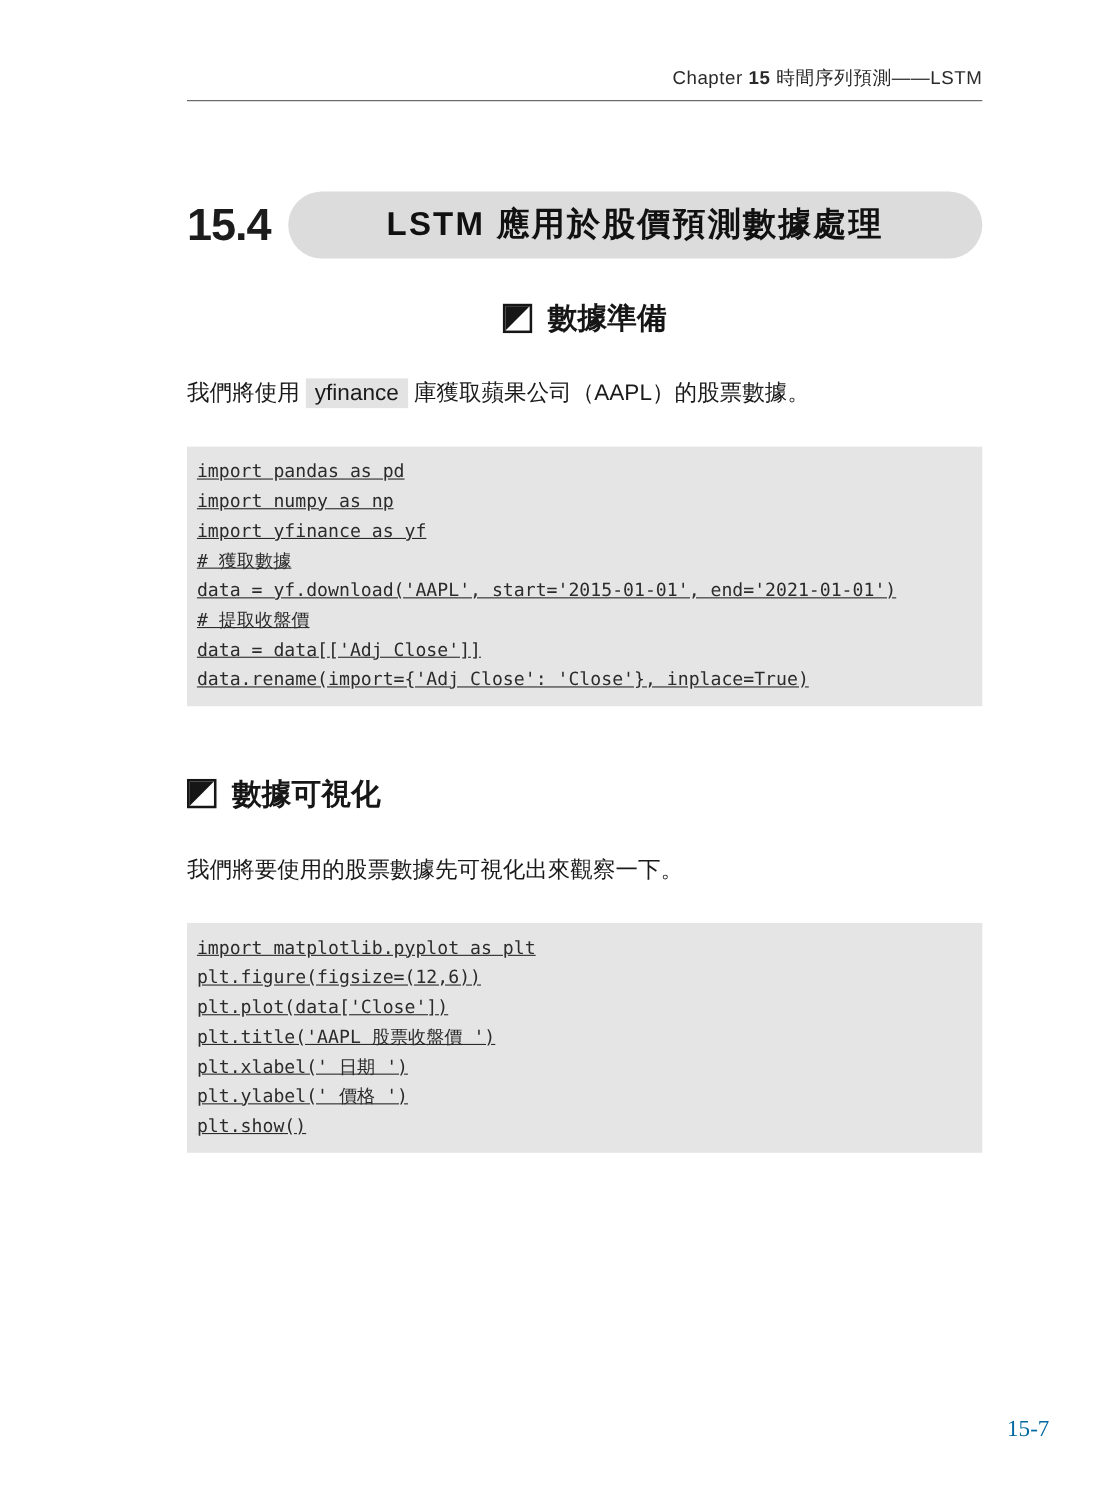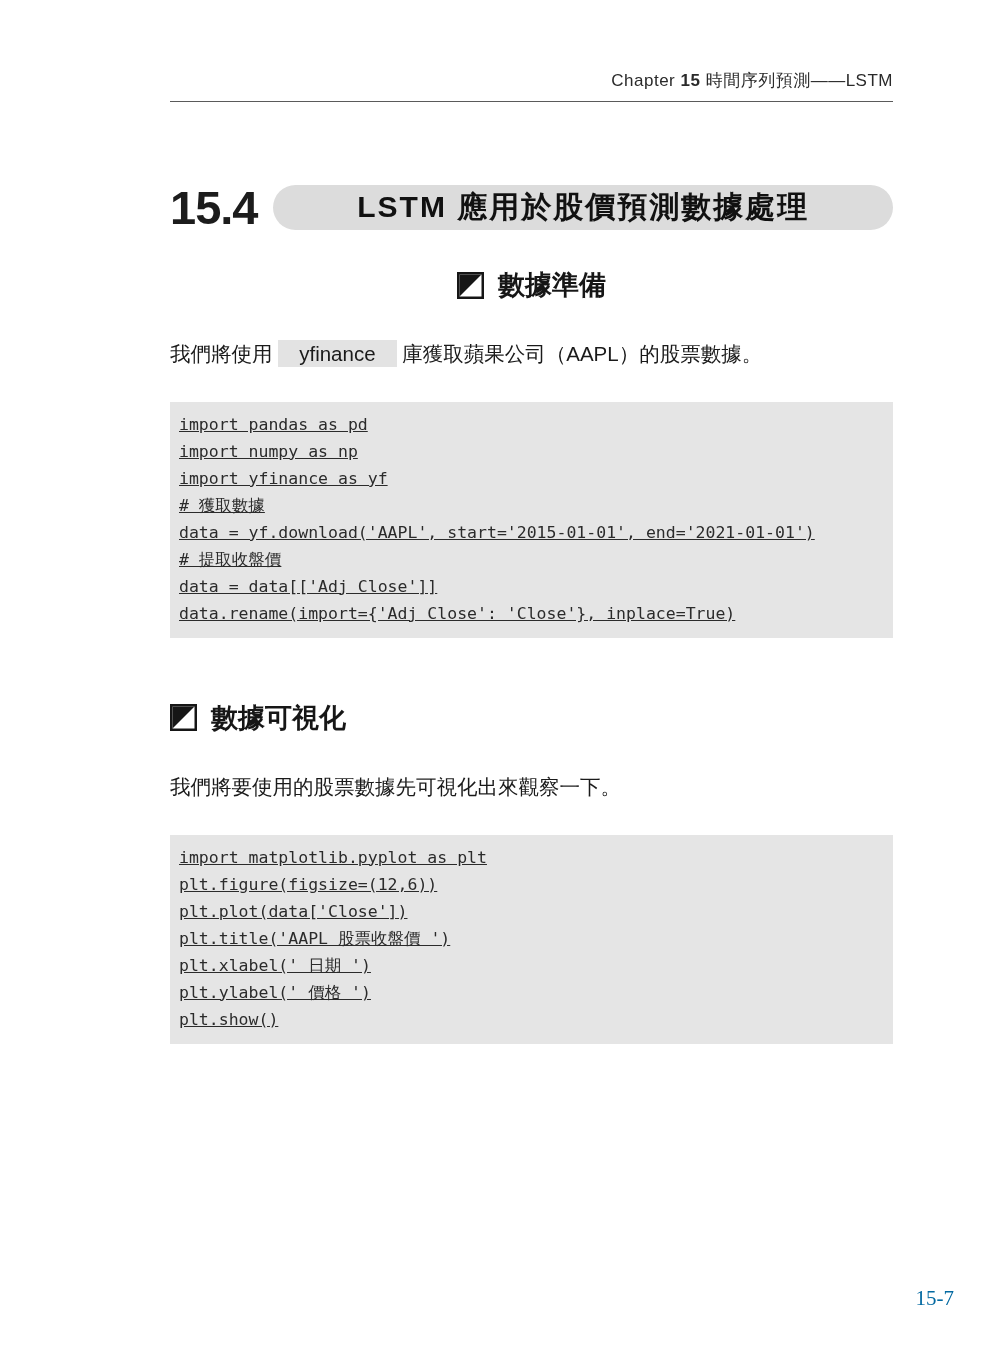--- a/index.html
+++ b/index.html
@@ -9,21 +9,21 @@
   .page {
     position: relative;
     width: 1000px;
     height: 1353px;
     background: #ffffff;
     overflow: hidden;
   }
   .content {
     position: absolute;
     left: 170px;
-    top: 11px;
+    top: 1px;
     width: 723px;
   }
 
   
   .running-header {
     margin-top: 58px;
     text-align: right;
     font-size: 17px;
     color: #2a2a2a;
     letter-spacing: 0.5px;
@@ -32,32 +32,32 @@
   }
   .running-header .chapter-num { font-weight: bold; }
 
   
   .section-row {
     margin-top: 82px;
     display: flex;
     align-items: center;
   }
   .section-number {
-    font-size: 47px;
+    font-size: 41px;
     font-weight: 900;
     letter-spacing: -1px;
     line-height: 1;
     flex: 0 0 auto;
   }
   .section-pill {
     flex: 1 1 auto;
     margin-left: 16px;
     background: #dcdcdc;
     border-radius: 31px;
-    height: 45px;
+    height: 61px;
     display: flex;
     align-items: center;
     justify-content: center;
     font-size: 30px;
     font-weight: bold;
     letter-spacing: 2px;
     color: #111;
   }
 
   
@@ -80,21 +80,21 @@
 
   
   .para {
     margin-top: 36px;
     font-size: 20.5px;
     line-height: 1.5;
     color: #1a1a1a;
   }
   .inline-code-hl {
     background: #e3e3e3;
-    padding: 2px 21px;
+    padding: 2px 8px;
     font-family: "Liberation Sans", sans-serif;
   }
 
   
   .code-block {
     margin-top: 32px;
     background: #e5e5e5;
     padding: 9px 0 11px 9px;
     font-family: "DejaVu Sans Mono", "Liberation Mono", monospace;
     font-size: 16.5px;

